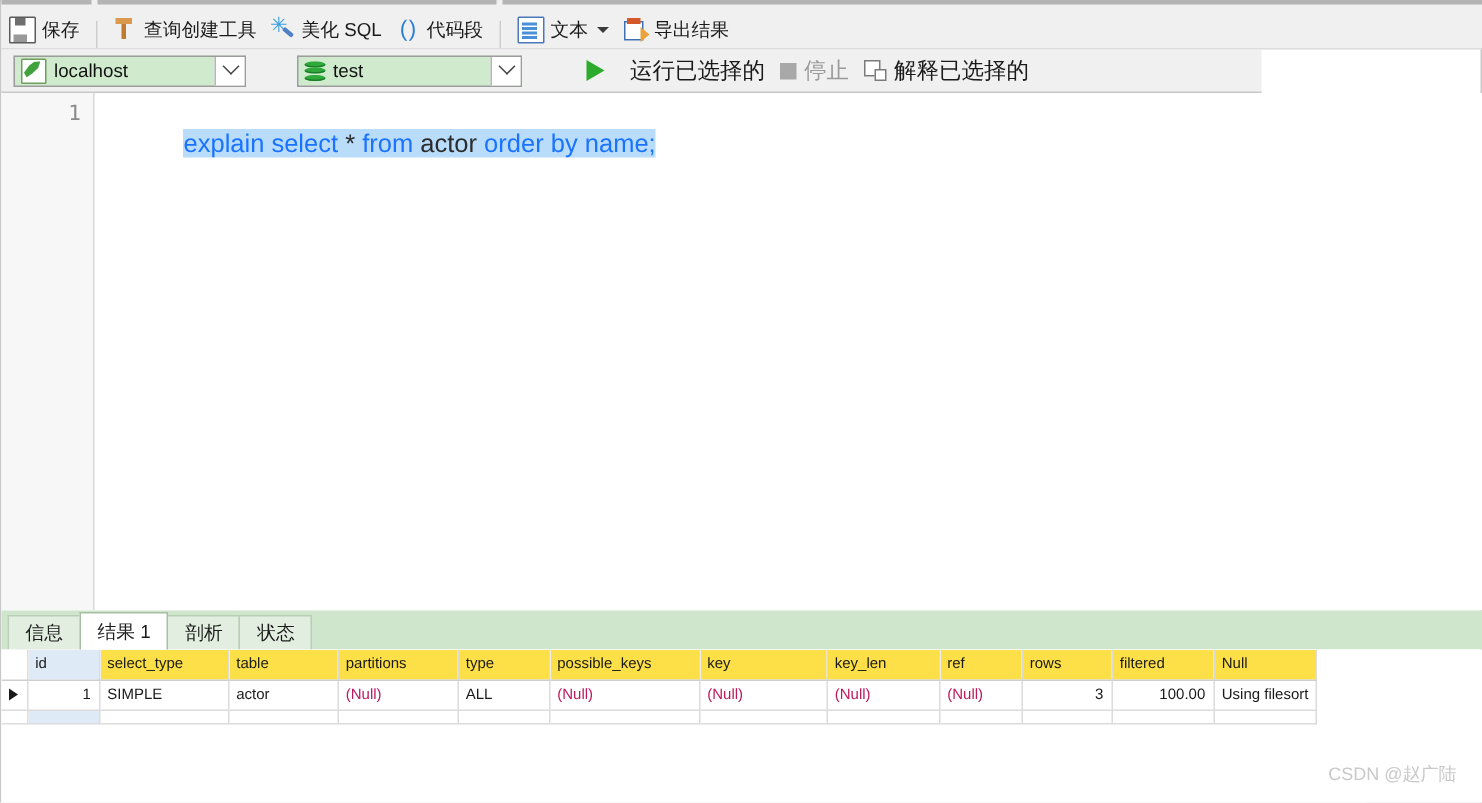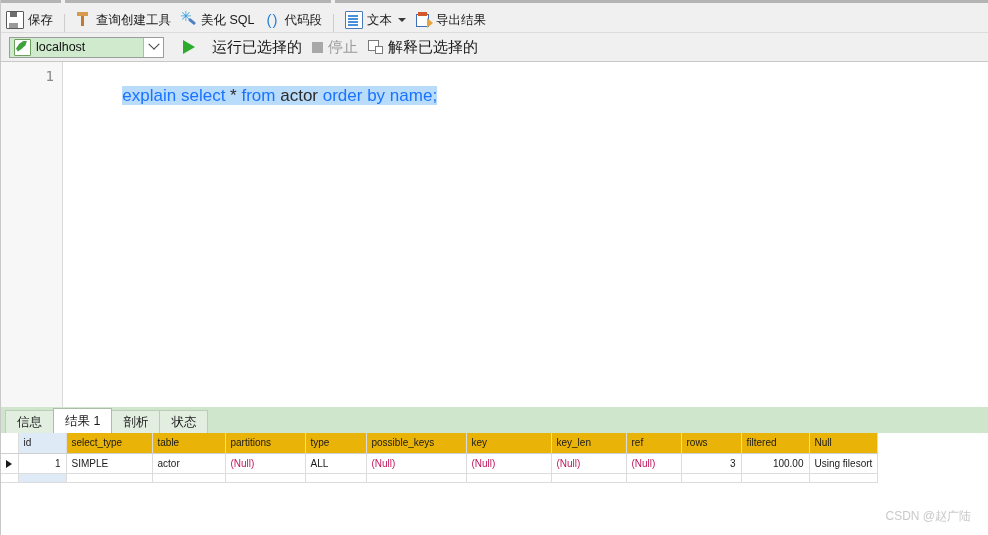--- a/index.html
+++ b/index.html
@@ -119,26 +119,27 @@
     position: absolute; right: -1px; bottom: 0px;
     width: 0; height: 0;
     border-top: 5px solid transparent;
     border-bottom: 5px solid transparent;
     border-left: 6px solid #e8a33d;
   }
 
   
   .connbar {
     position: absolute; left: 0; top: 33px;
-    width: 988px; height: 29px;
+    width: 840px; height: 29px;
     background: #f0f0f0;
     border-bottom: 1px solid #c8c8c8;
     display: flex; align-items: center;
     padding-left: 8px;
     box-sizing: border-box;
+    gap: 24px;
   }
   .combo {
     display: flex; align-items: center;
     width: 155px; height: 21px;
     background: #cfeacd;
     border: 1px solid #9c9c9c;
     box-sizing: border-box;
     position: relative;
     font-size: 12.5px; color: #111;
     padding-left: 4px;
@@ -295,21 +296,21 @@
     border-right: 1px solid #dcdcdc;
     border-bottom: 1px solid #dcdcdc;
     padding: 0 5px;
     height: 20px;
     overflow: hidden;
     white-space: nowrap;
     font-weight: normal;
     text-align: left;
     box-sizing: border-box;
   }
-  table.grid th { background: #eab308; border-bottom: 1px solid #cfcfcf; }
+  table.grid th { background: #fde047; border-bottom: 1px solid #cfcfcf; }
   table.grid th.sel-col { background: #dfeaf7; }
   table.grid td.sel-col { background: #ffffff; }
   table.grid td.num { text-align: right; }
   .nullv { color: #be185d; }
   .rowhdr {
     width: 17px; background: #ffffff;
     border-right: 1px solid #dcdcdc;
     text-align: center; padding: 0;
   }
   .rowhdr.hdr { background: #ffffff; }
@@ -384,20 +385,31 @@
   <div class="connbar">
 
     <div class="combo host">
       <span class="ico-host"></span>
       <span class="ctext">localhost</span>
       <span class="cbtn">
         <span class="chev"></span>
       </span>
     </div>
 
+    <div class="combo db">
+      <span class="ico-db">
+          <span></span>
+          <span></span>
+          <span></span>
+        </span>
+      <span class="ctext">test</span>
+      <span class="cbtn">
+        <span class="chev"></span>
+      </span>
+    </div>
 
     <div class="runbar">
       <div class="run-item">
         <span class="ico-play"></span>
         <span class="lbl">运行已选择的</span>
       </div>
       <div class="run-item disabled">
         <span class="ico-stop"></span>
         <span class="lbl">停止</span>
       </div>

